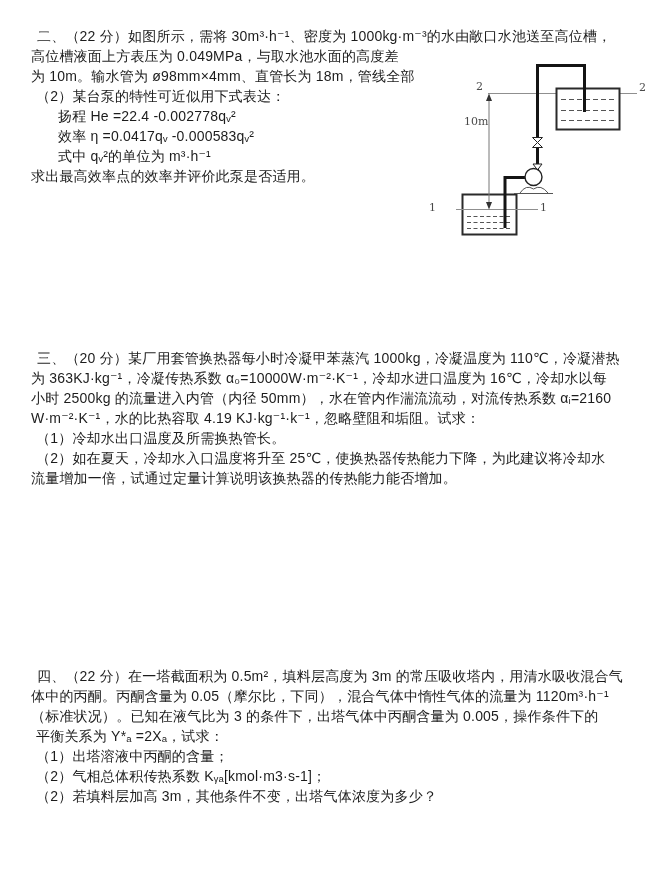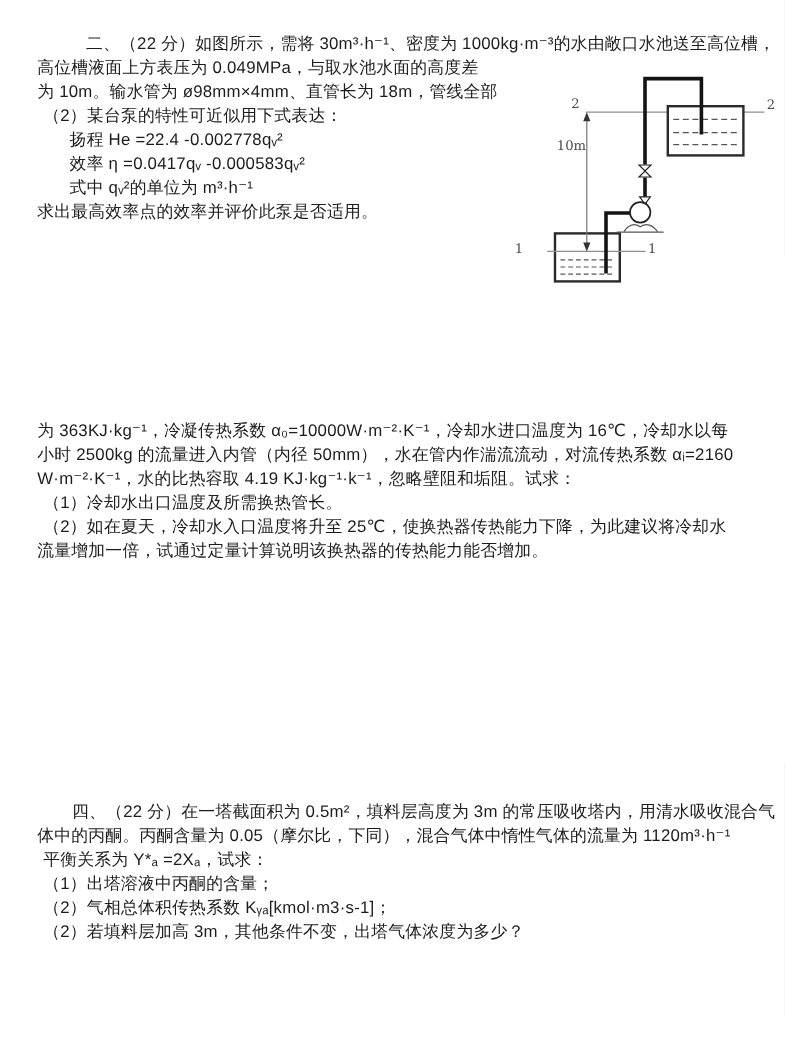--- a/index.html
+++ b/index.html
@@ -10,21 +10,21 @@
     font-family:"Liberation Sans","DejaVu Sans",sans-serif;
     color:#1c1c1c;
     overflow:hidden;
   }
   .qblock{position:absolute;left:30px;width:616px;}
   .qblock p{
     margin:0;height:20px;line-height:20px;
     font-size:14px;letter-spacing:0.2px;
     white-space:nowrap;
   }
-  .ind2{padding-left:7px;text-align:right;}   
+  .ind2{padding-left:7px;}   
   .ind0{padding-left:1px;}   
   .ind1{padding-left:6px;}   
   .ind3{padding-left:28px;}  
   #q2{top:26px;}
   #q3{top:348px;}
   #q4{top:666px;}
   .diagram{
     position:absolute;left:425px;top:40px;width:229px;height:210px;
   }
   .diagram svg{display:block;width:229px;height:210px;}
@@ -96,30 +96,32 @@
 
       <text class="dlabel" x="483" y="90" text-anchor="end">2</text>
       <text class="dlabel" x="639" y="91" text-anchor="start">2</text>
       <text class="dlabel" x="436" y="211" text-anchor="end">1</text>
       <text class="dlabel" x="540" y="211" text-anchor="start">1</text>
       <text class="dlabel" x="464" y="125" text-anchor="start">10m</text>
     </svg>
   </div>
 
   <div class="qblock" id="q3">
+    <p class="ind2">三、（20 分）某厂用套管换热器每小时冷凝甲苯蒸汽 1000kg，冷凝温度为 110℃，冷凝潜热</p>
     <p class="ind0">为 363KJ·kg⁻¹，冷凝传热系数 α₀=10000W·m⁻²·K⁻¹，冷却水进口温度为 16℃，冷却水以每</p>
     <p class="ind0">小时 2500kg 的流量进入内管（内径 50mm），水在管内作湍流流动，对流传热系数 αᵢ=2160</p>
     <p class="ind0">W·m⁻²·K⁻¹，水的比热容取 4.19 KJ·kg⁻¹·k⁻¹，忽略壁阻和垢阻。试求：</p>
     <p class="ind1">（1）冷却水出口温度及所需换热管长。</p>
     <p class="ind1">（2）如在夏天，冷却水入口温度将升至 25℃，使换热器传热能力下降，为此建议将冷却水</p>
     <p class="ind0">流量增加一倍，试通过定量计算说明该换热器的传热能力能否增加。</p>
   </div>
 
   <div class="qblock" id="q4">
     <p class="ind2">四、（22 分）在一塔截面积为 0.5m²，填料层高度为 3m 的常压吸收塔内，用清水吸收混合气</p>
     <p class="ind0">体中的丙酮。丙酮含量为 0.05（摩尔比，下同），混合气体中惰性气体的流量为 1120m³·h⁻¹</p>
+    <p class="ind0">（标准状况）。已知在液气比为 3 的条件下，出塔气体中丙酮含量为 0.005，操作条件下的</p>
     <p class="ind1">平衡关系为 Y*ₐ =2Xₐ，试求：</p>
     <p class="ind1">（1）出塔溶液中丙酮的含量；</p>
     <p class="ind1">（2）气相总体积传热系数 Kᵧₐ[kmol·m3·s-1]；</p>
     <p class="ind1">（2）若填料层加高 3m，其他条件不变，出塔气体浓度为多少？</p>
   </div>
 
 </div>
 
 </body></html>

